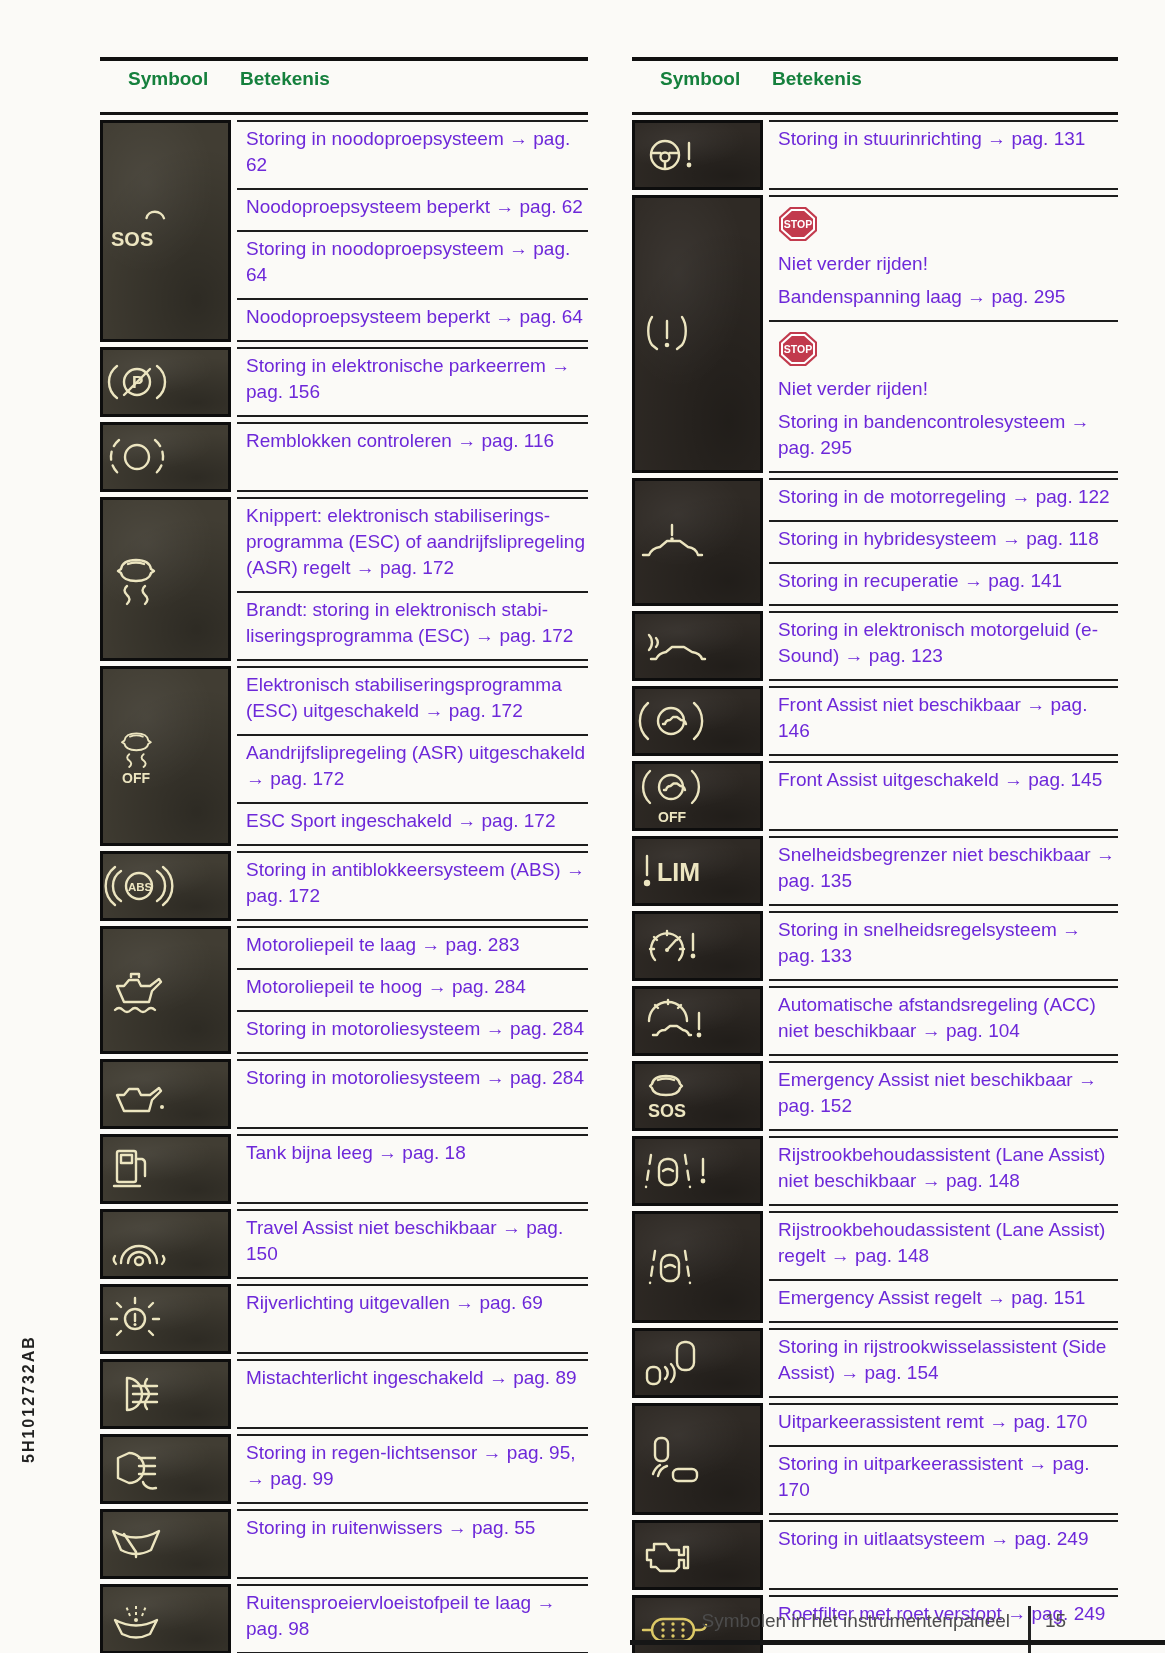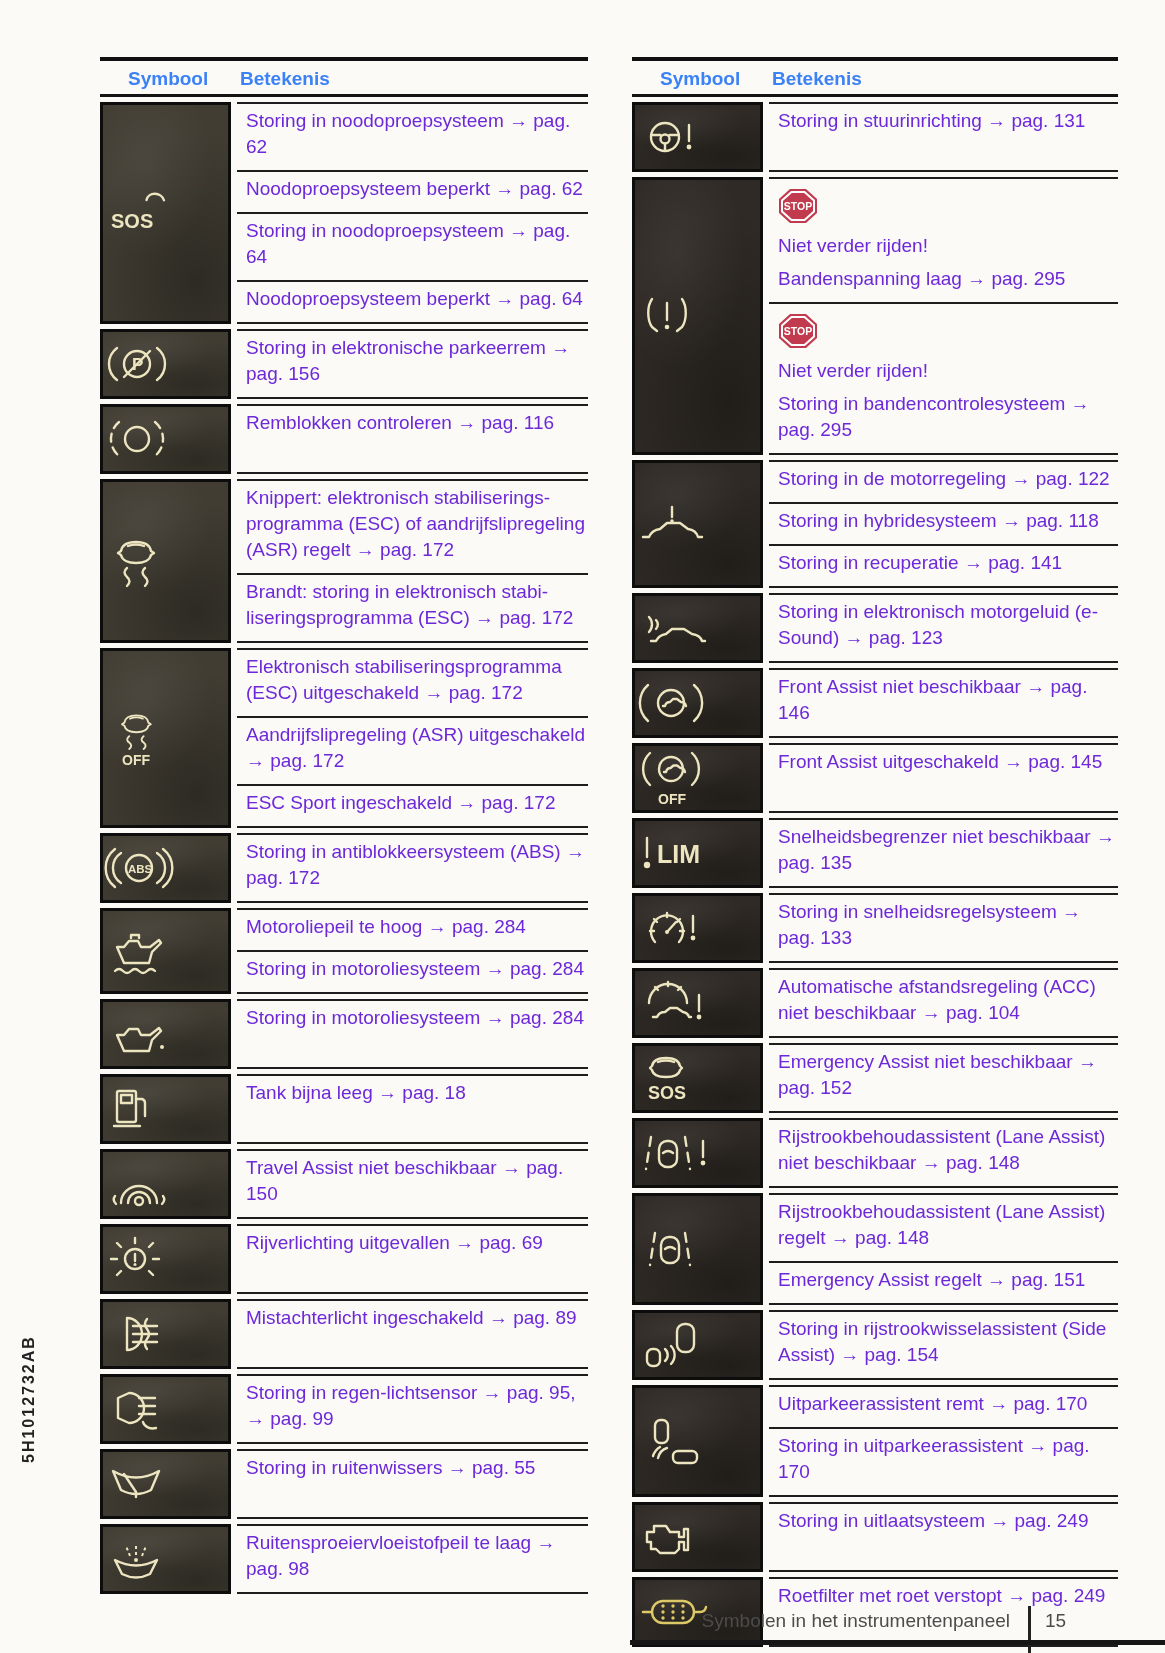--- a/index.html
+++ b/index.html
@@ -6,21 +6,21 @@
   body{font-family:"Liberation Sans", sans-serif; background:#e8e8e8;}
   .page{position:relative; width:1165px; height:1653px; background:#fbfaf7; overflow:hidden;}
 
   .margin-code{position:absolute; left:20px; top:1463px; transform:rotate(-90deg); transform-origin:0 0;
     font-size:16px; font-weight:600; letter-spacing:2px; color:#222; white-space:nowrap;}
 
   .vtable{position:absolute; top:57px; width:488px; --cellbg:#413d33;}
   .t0{left:100px;}
   .t1{left:632px; width:486px; --cellbg:#2f2a25;}
   .toprule{height:4px; background:#101010;}
-  .thead{display:flex; padding:7px 0 4px; font-size:19px; font-weight:bold; color:#3b82f6;}
+  .thead{display:flex; padding:7px 0 22px; font-size:19px; font-weight:bold; color:#15803d;}
   .th-sym{width:140px; padding-left:28px; box-sizing:border-box;}
   .headrule{height:3px; background:#141414; margin-bottom:5px;}
 
   .group{display:flex; margin-bottom:5px;}
   .symcell{flex:0 0 131px; border:3px solid #0d0d0d; margin-right:6px; box-sizing:border-box;
     display:flex; align-items:center; color:var(--cream,#ece5c0);
     background:
       radial-gradient(90% 70% at 35% 28%, rgba(255,255,255,.06), rgba(255,255,255,0) 60%),
       radial-gradient(120% 95% at 75% 82%, rgba(0,0,0,.30), rgba(0,0,0,0) 75%),
       var(--cellbg);}
@@ -143,20 +143,21 @@
         </div>
         <div class="group">
           <div class="symcell">
             <svg width="72" height="52" viewBox="0 0 72 52" aria-hidden="true">
               <path d="M14 22 h7 l5 -6 h9 l3 6 h9 l9 -7 2 3 -9 9 -3 11 h-25 z" stroke="currentColor" fill="none" stroke-width="2.4" stroke-linecap="round" stroke-linejoin="round"></path>
               <path d="M28 13 v-3 h8 v3" stroke="currentColor" fill="none" stroke-width="2.4" stroke-linecap="round" stroke-linejoin="round"></path>
               <path d="M12 46 q4 -4 8 0 t8 0 t8 0 t8 0 t8 0" stroke="currentColor" fill="none" stroke-width="2.4" stroke-linecap="round" stroke-linejoin="round"></path>
             </svg>
           </div>
           <div class="rows">
+            <div class="textrow">Motoroliepeil te laag → pag. 283</div>
             <div class="textrow">Motoroliepeil te hoog → pag. 284</div>
             <div class="textrow">Storing in motoroliesysteem → pag. 284</div>
           </div>
         </div>
         <div class="group">
           <div class="symcell">
             <svg width="72" height="46" viewBox="0 0 72 46" aria-hidden="true">
               <path d="M14 24 h7 l5 -6 h9 l3 6 h9 l9 -7 2 3 -9 9 -3 11 h-25 z" stroke="currentColor" fill="none" stroke-width="2.4" stroke-linecap="round" stroke-linejoin="round"></path>
               <circle cx="59" cy="36" r="2" fill="currentColor" stroke="none"></circle>
             </svg>

